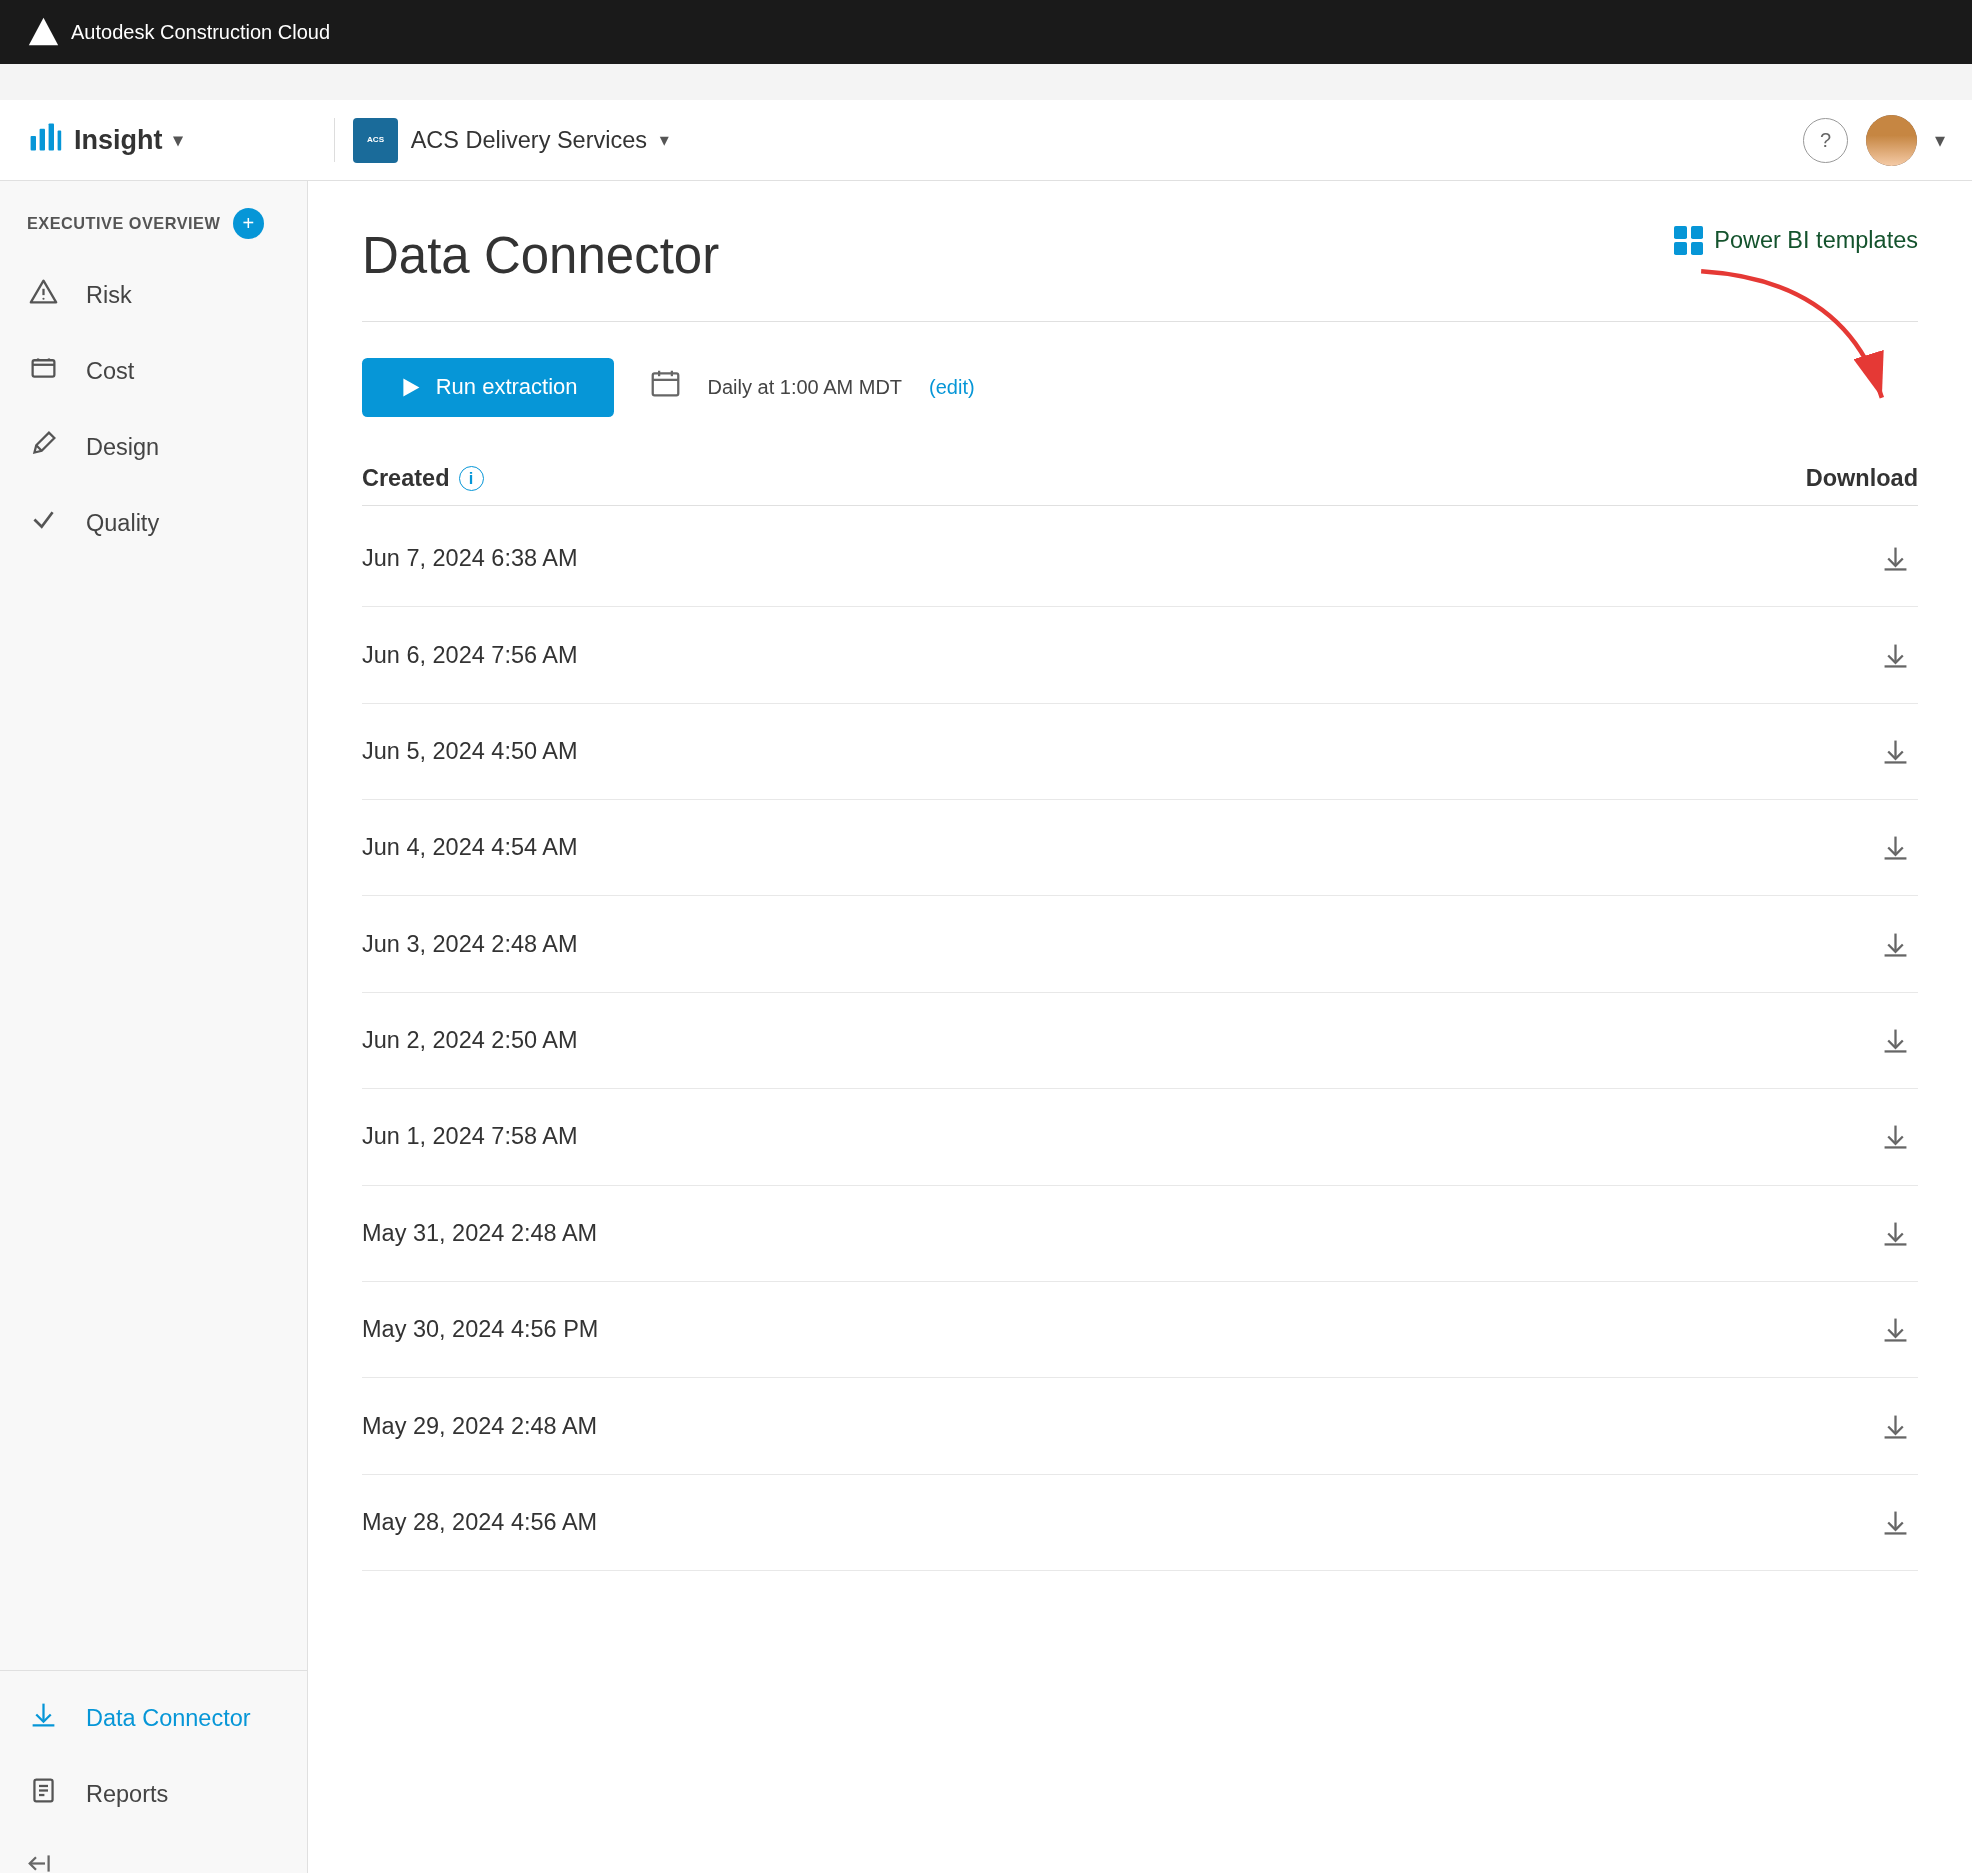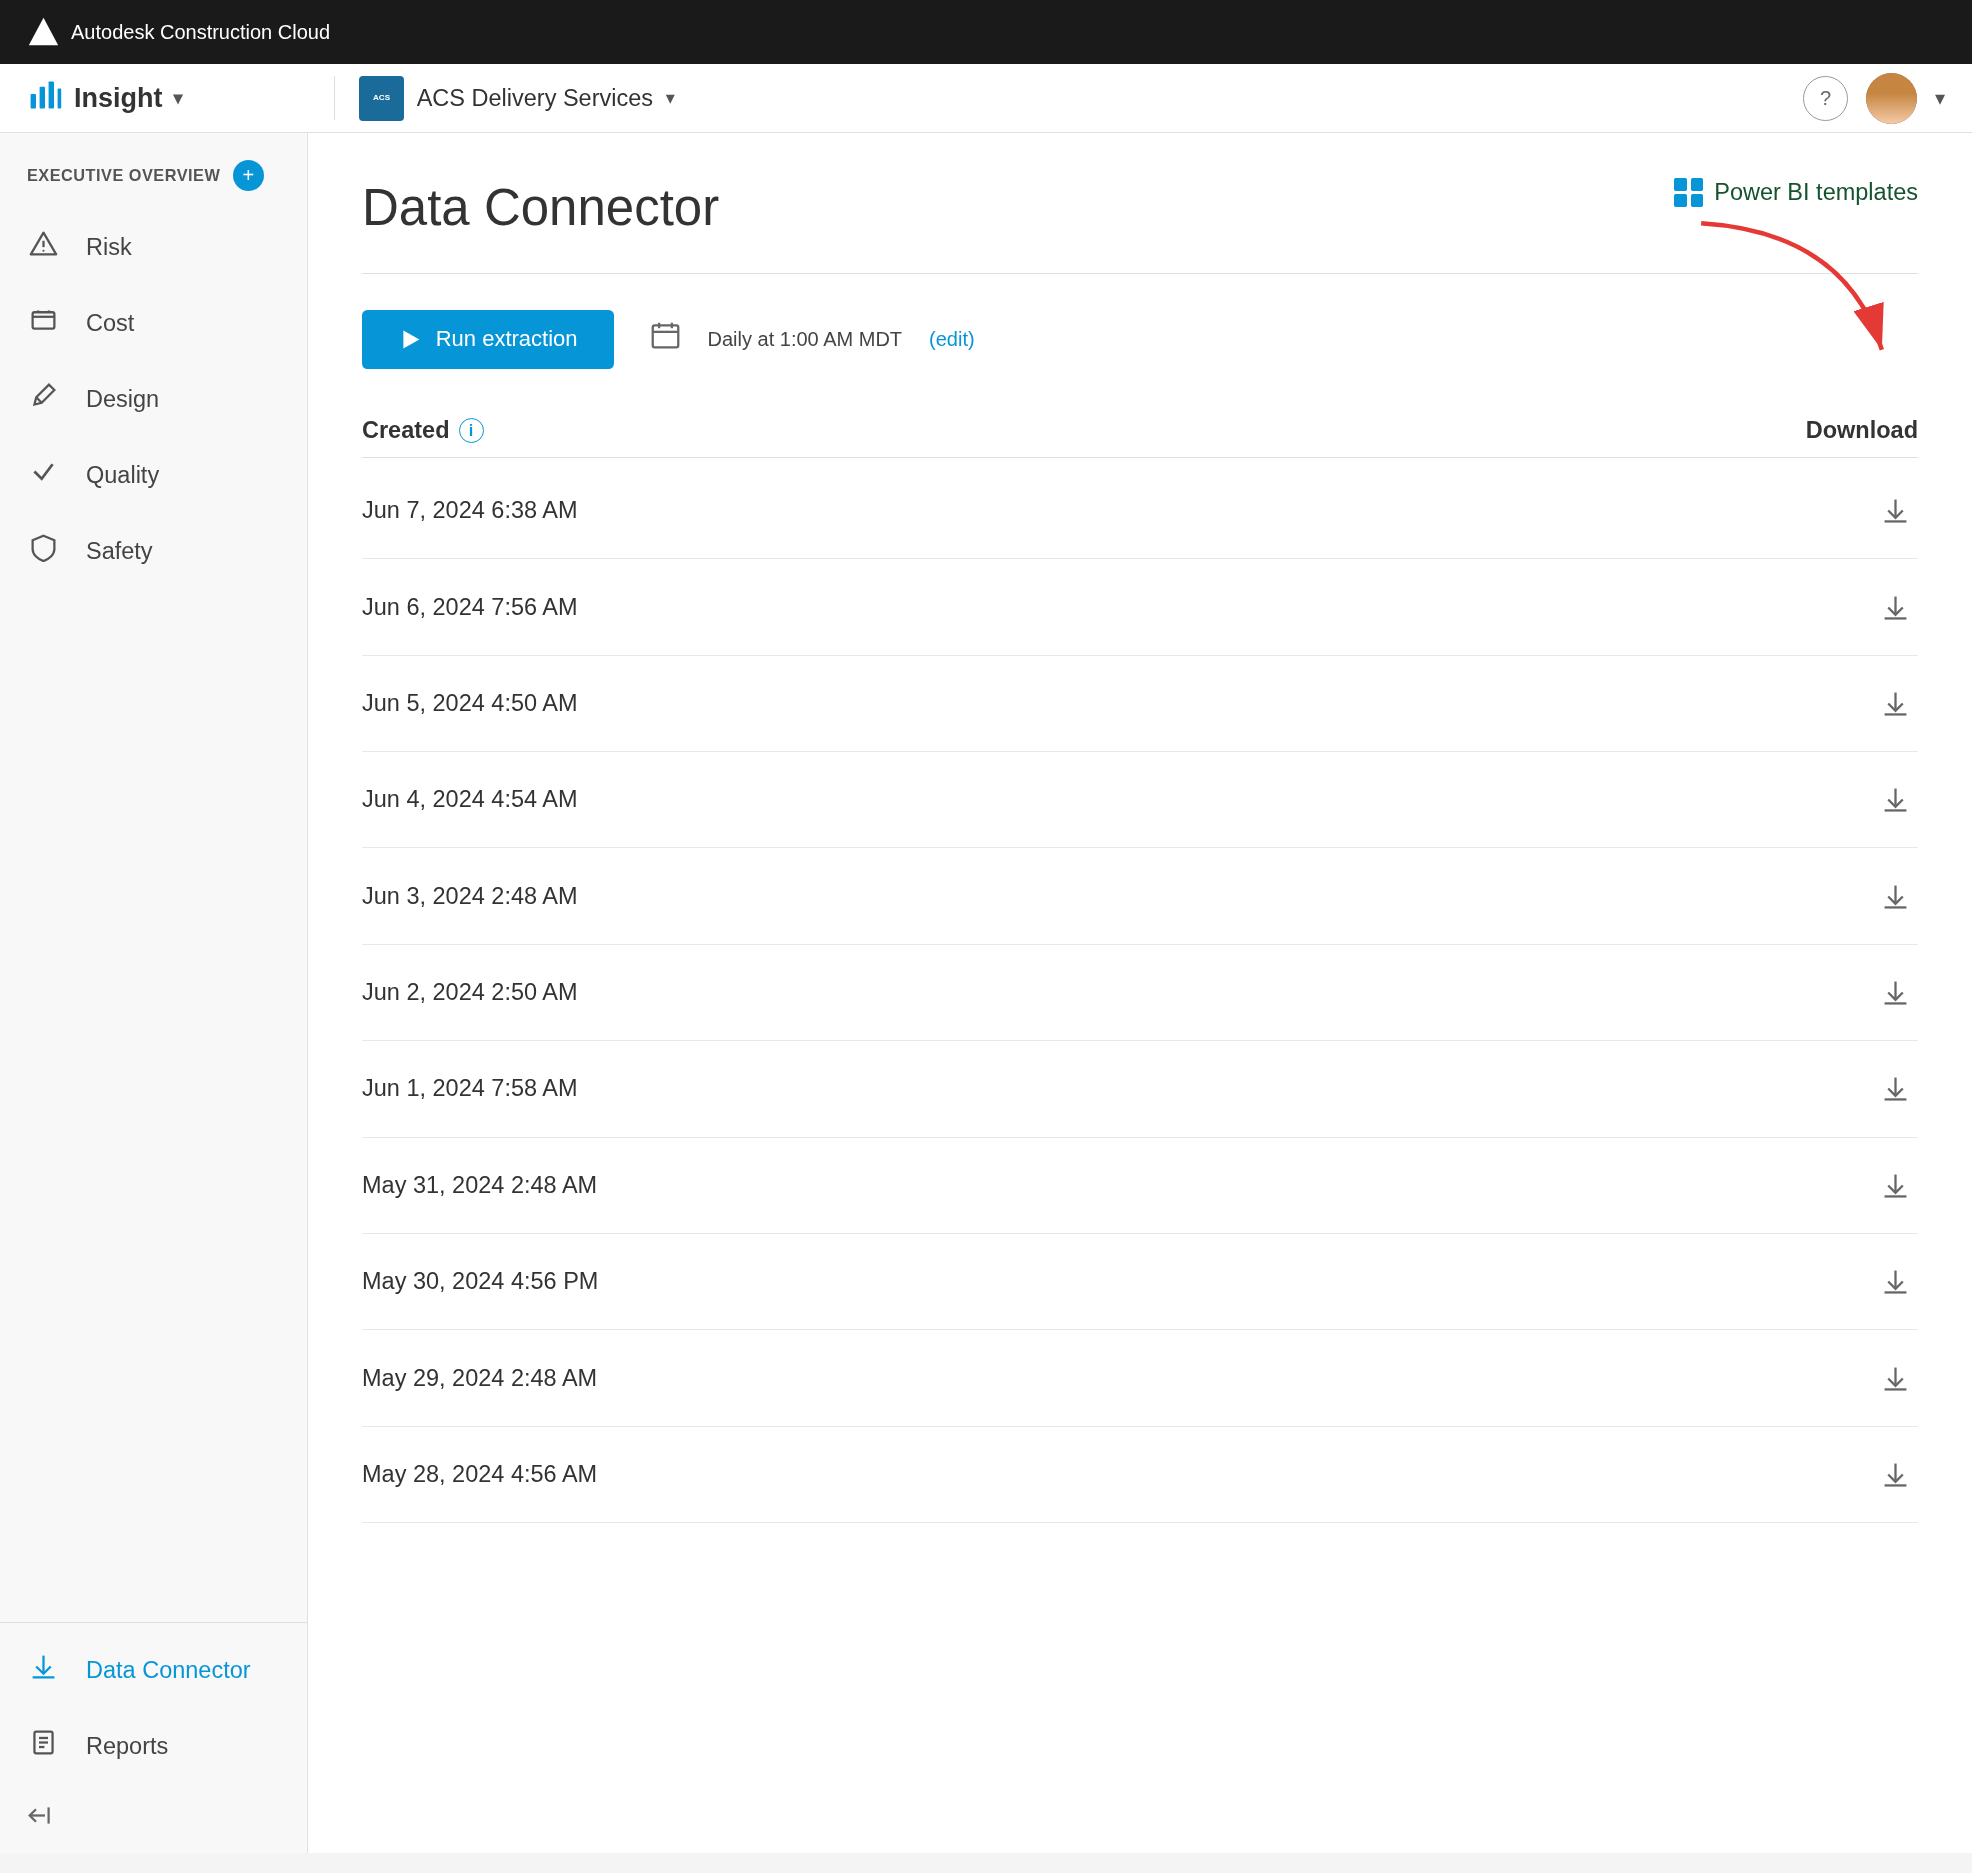--- a/index.html
+++ b/index.html
@@ -24,27 +24,28 @@
     .autodesk-logo-icon {
       width: 33px;
       height: 33px;
       display: flex;
       align-items: center;
       justify-content: center;
     }
 
     
     .header-bar {
-      height: 69px;
+      height: 81px;
       background: white;
       border-bottom: 0.9px solid #e0e0e0;
       display: flex;
       align-items: center;
       padding: 0 27px;
-      gap: 24px;
+      gap: 18px;
+      margin-top: 36px;
     }
     .app-title {
       display: flex;
       align-items: center;
       gap: 11px;
       font-size: 27px;
       font-weight: 600;
       color: #333;
       border-right: 0.9px solid #ddd;
       padding-right: 27px;
@@ -411,28 +412,20 @@
 
     <div class="sidebar-item">
       <span class="sidebar-item-icon">
         <svg width="29" height="29" viewBox="0 0 32 32" fill="none" stroke="#555" stroke-width="3">
           <polyline points="6,16 14,24 26,8"></polyline>
         </svg>
       </span>
       <span>Quality</span>
     </div>
 
-    <div class="sidebar-item">
-      <span class="sidebar-item-icon">
-        <svg width="29" height="29" viewBox="0 0 32 32" fill="none" stroke="#555" stroke-width="2.5">
-          <path d="M16 3 L28 8 L28 18 C28 24 22 29 16 31 C10 29 4 24 4 18 L4 8 Z"></path>
-        </svg>
-      </span>
-      <span>Safety</span>
-    </div>
 
     <div class="sidebar-bottom">
       <div class="sidebar-item active">
         <span class="sidebar-item-icon" style="color:#0696d7;">
           <svg width="29" height="29" viewBox="0 0 32 32" fill="none" stroke="#0696d7" stroke-width="2.5">
             <line x1="16" y1="4" x2="16" y2="22"></line>
             <polyline points="8,16 16,24 24,16"></polyline>
             <line x1="4" y1="28" x2="28" y2="28"></line>
           </svg>
         </span>

